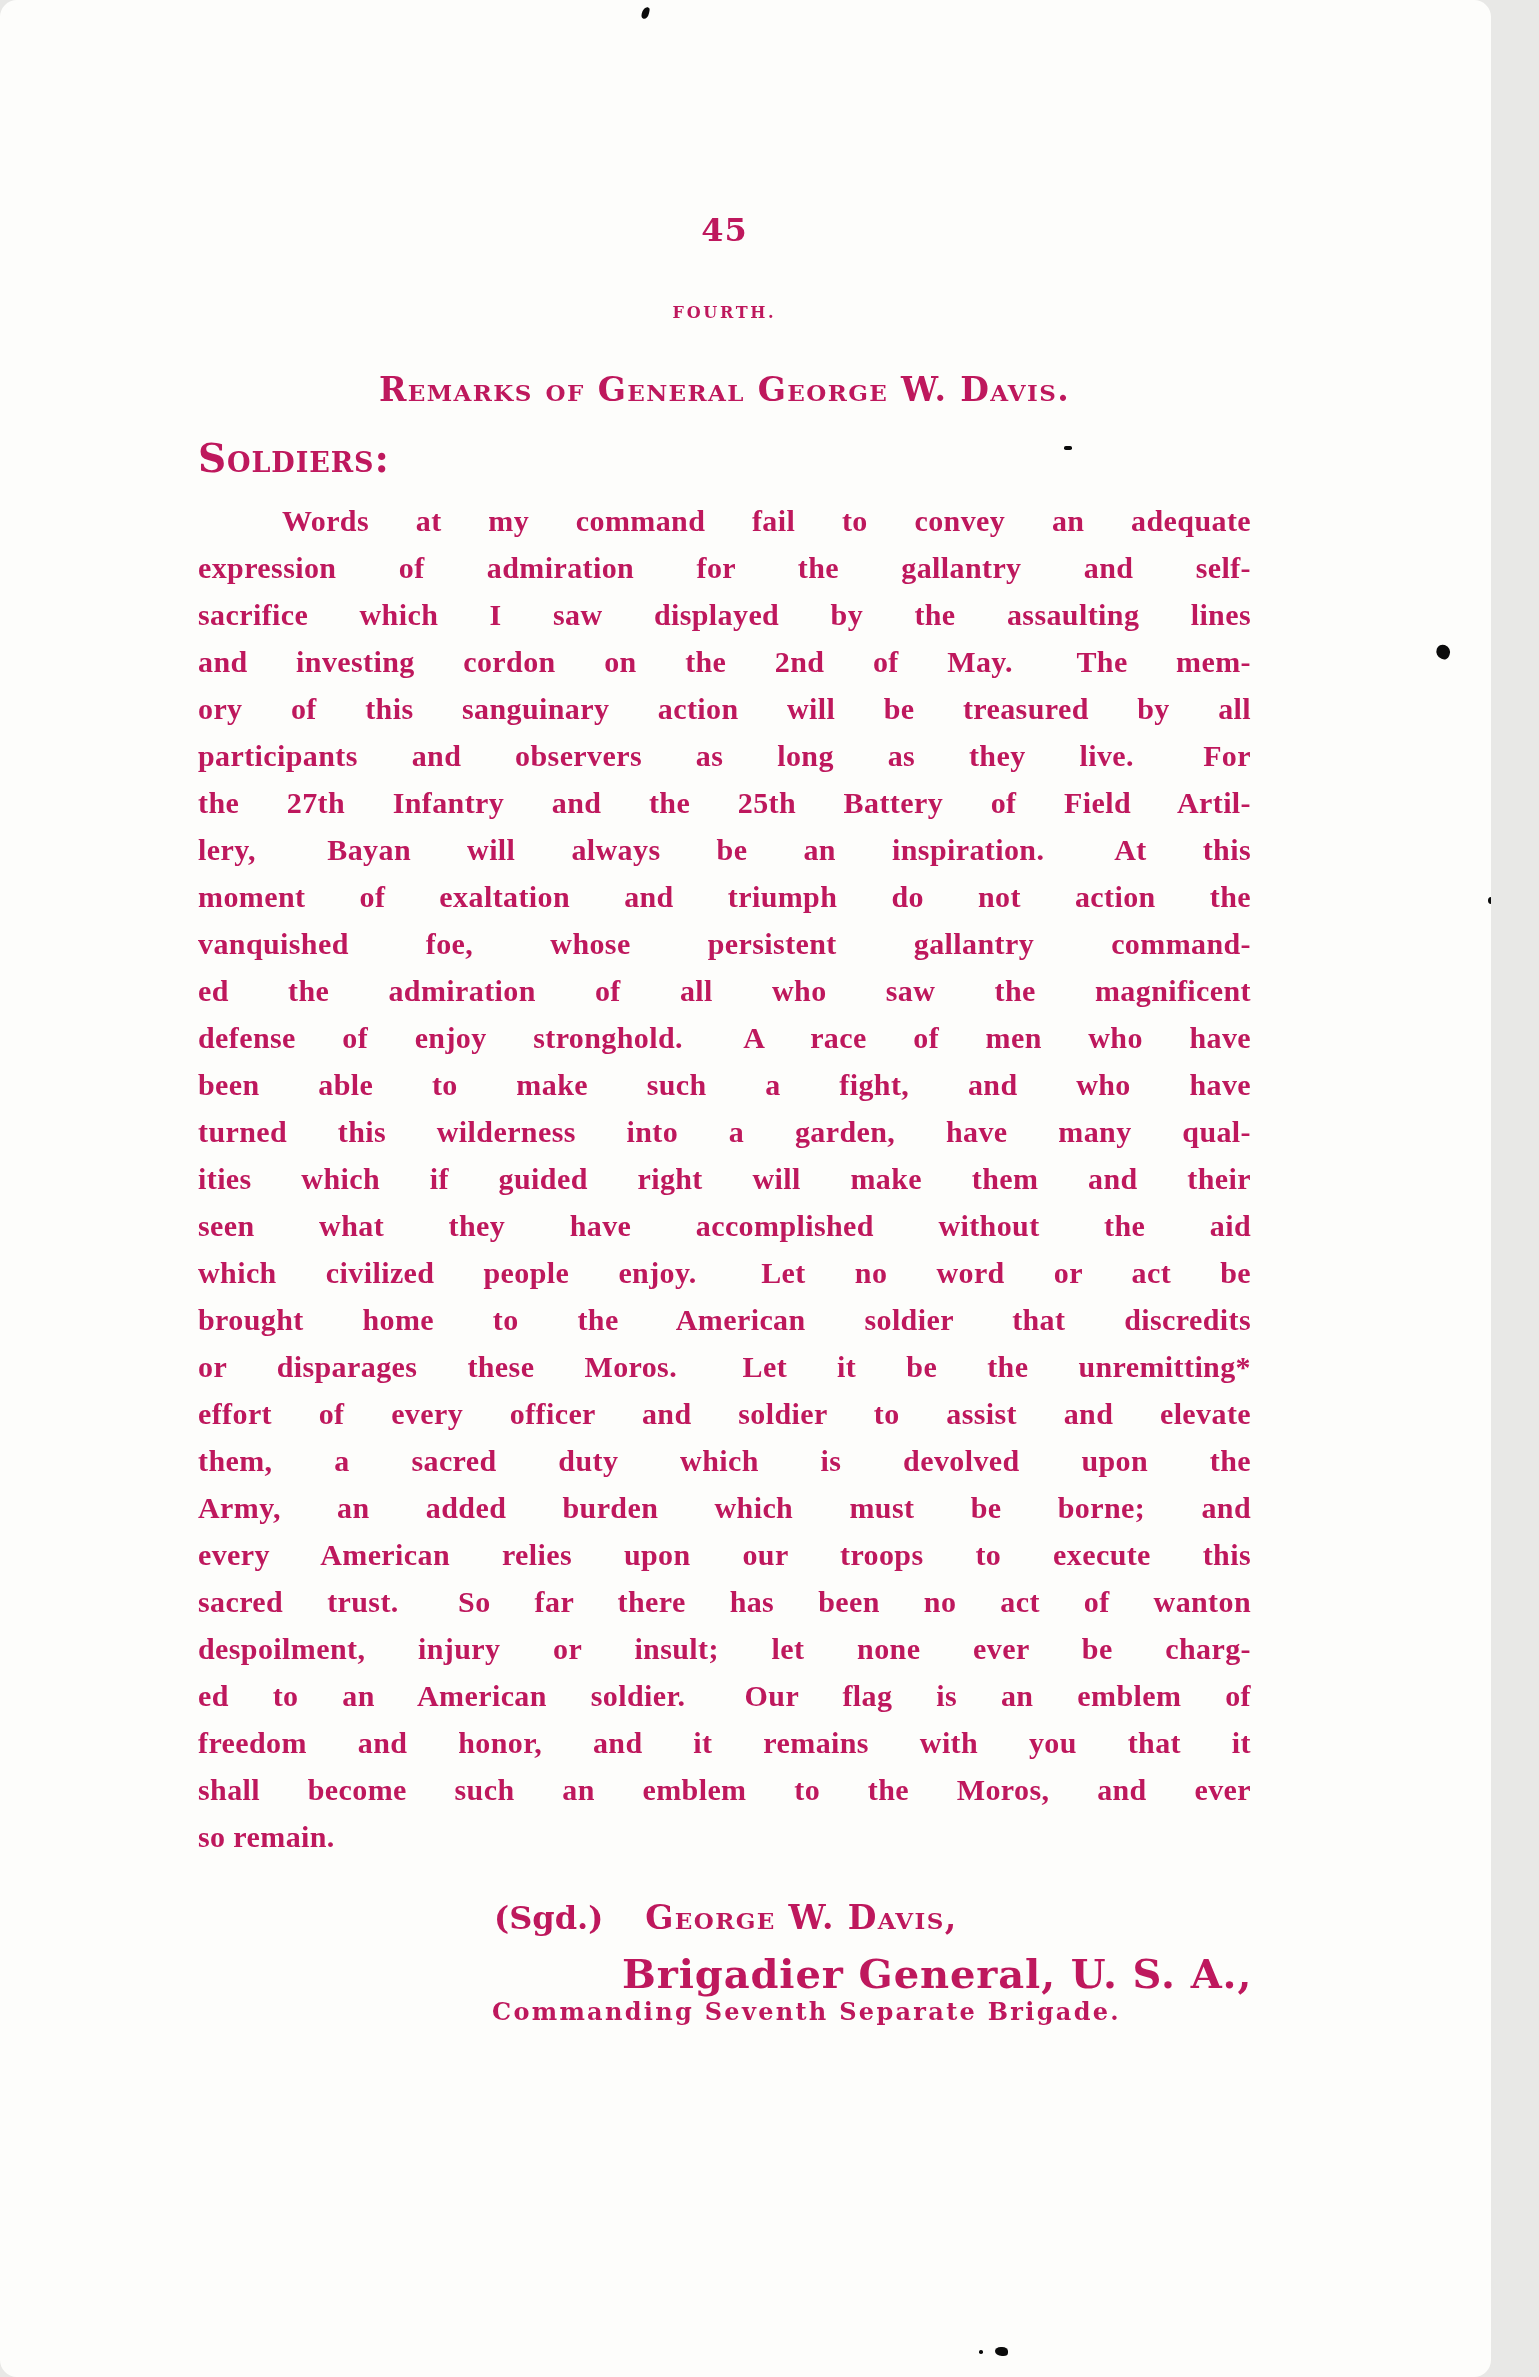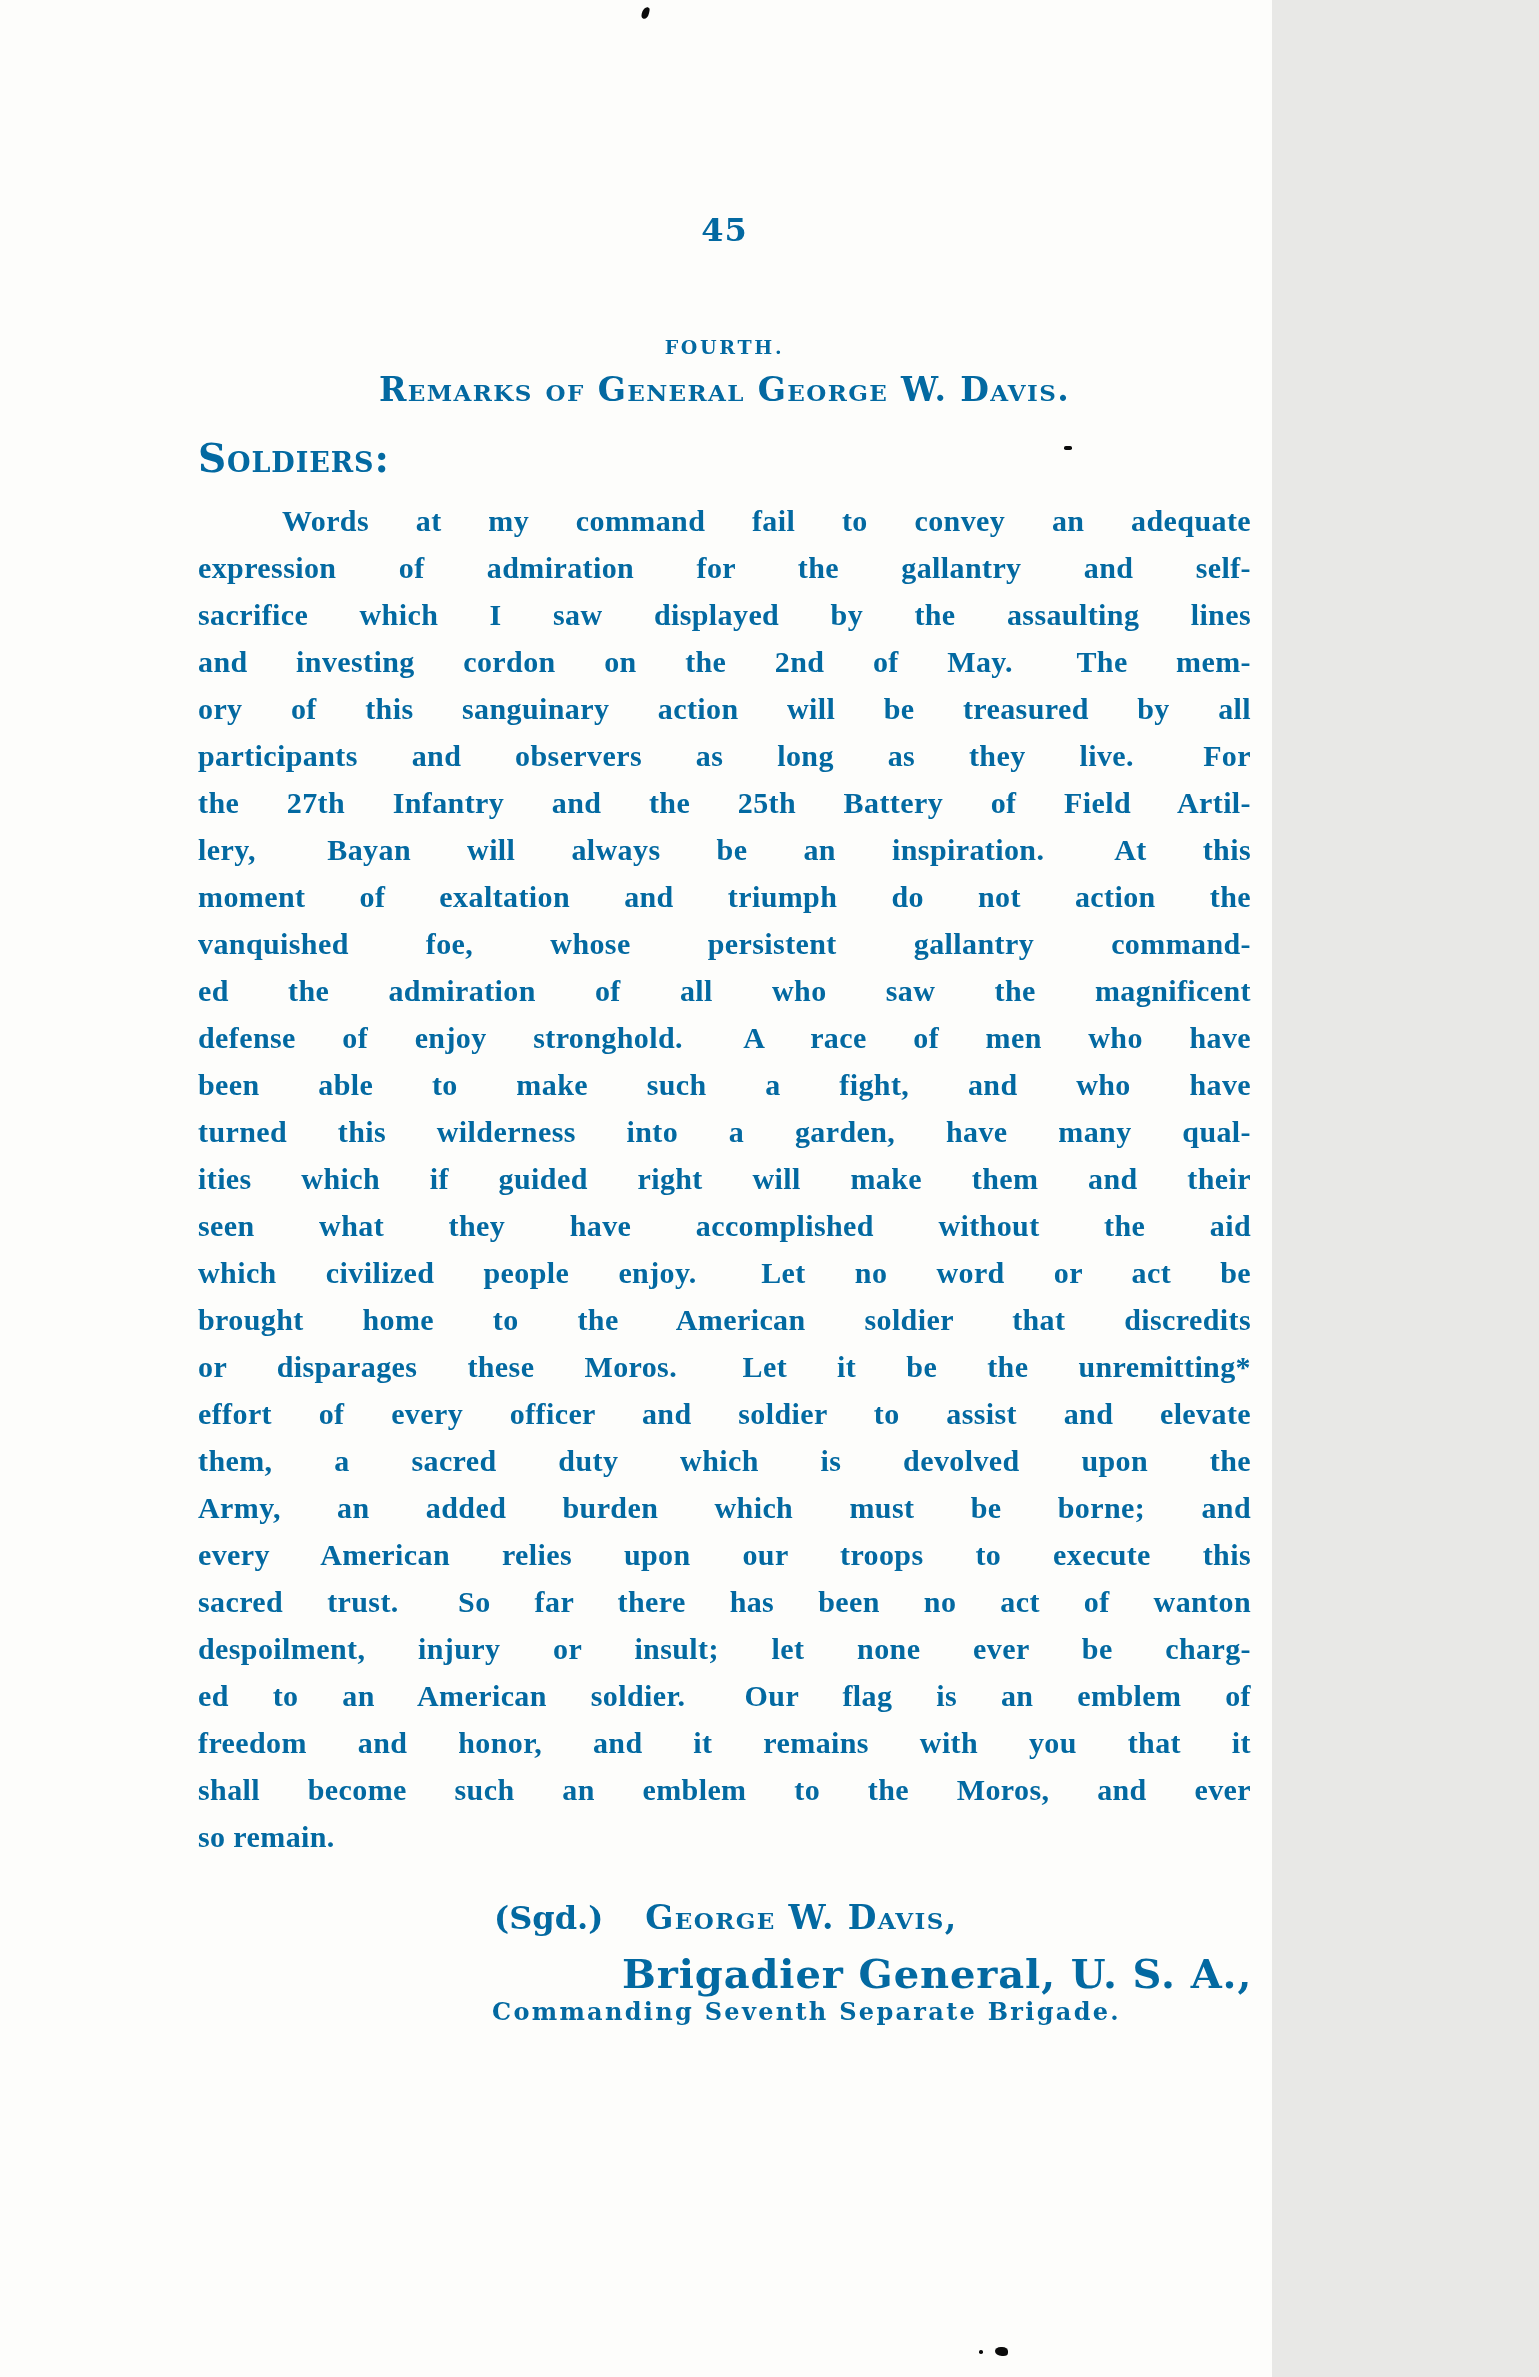--- a/index.html
+++ b/index.html
@@ -1,42 +1,42 @@
 <!DOCTYPE html>
 <html style="font-size:14.4px"><head>
 <meta charset="utf-8">
 <style>
   * { margin: 0; padding: 0; box-sizing: border-box; }
   html, body { background: #e8e8e6; }
   .page {
     position: relative;
-    width: 1272px;
+    width: 1491px;
     height: 2377px;
     background: #fdfdfb;
-    color: #0369a1;
+    color: #be185d;
     font-family: "DejaVu Serif", "Liberation Serif", serif;
     font-weight: 700;
     overflow: hidden;
+    border-radius: 17px;
   }
   .centered-band {
     position: absolute;
     left: 198px;
     width: 1053px;
     text-align: center;
   }
   .page-number {
     top: 211px;
     font-size: 32px;
     letter-spacing: 0.9px;
   }
   .section-heading {
     top: 303px;
-    font-size: 19px;
+    font-size: 16px;
     letter-spacing: 2.7px;
-    margin-top: 33px;
   }
   .doc-title {
     top: 370px;
     font-size: 33px;
     font-variant: small-caps;
     letter-spacing: 1.4px;
   }
   .salutation {
     position: absolute;
     left: 198px;

